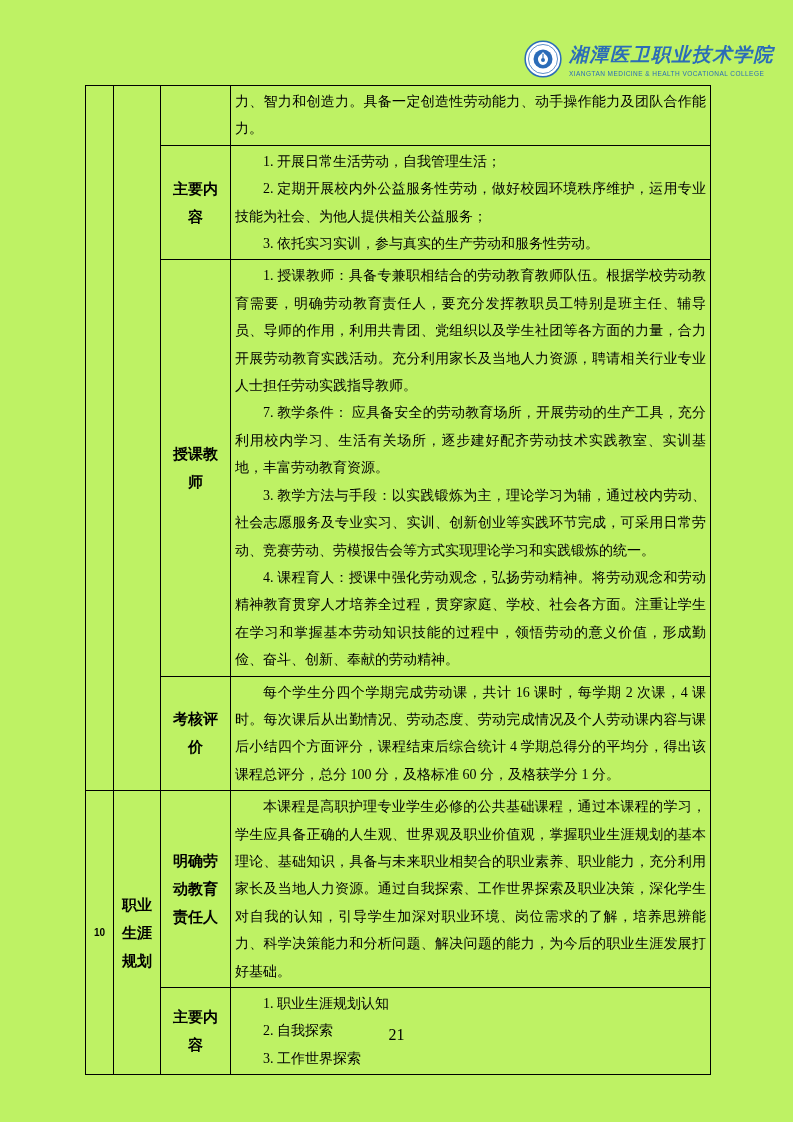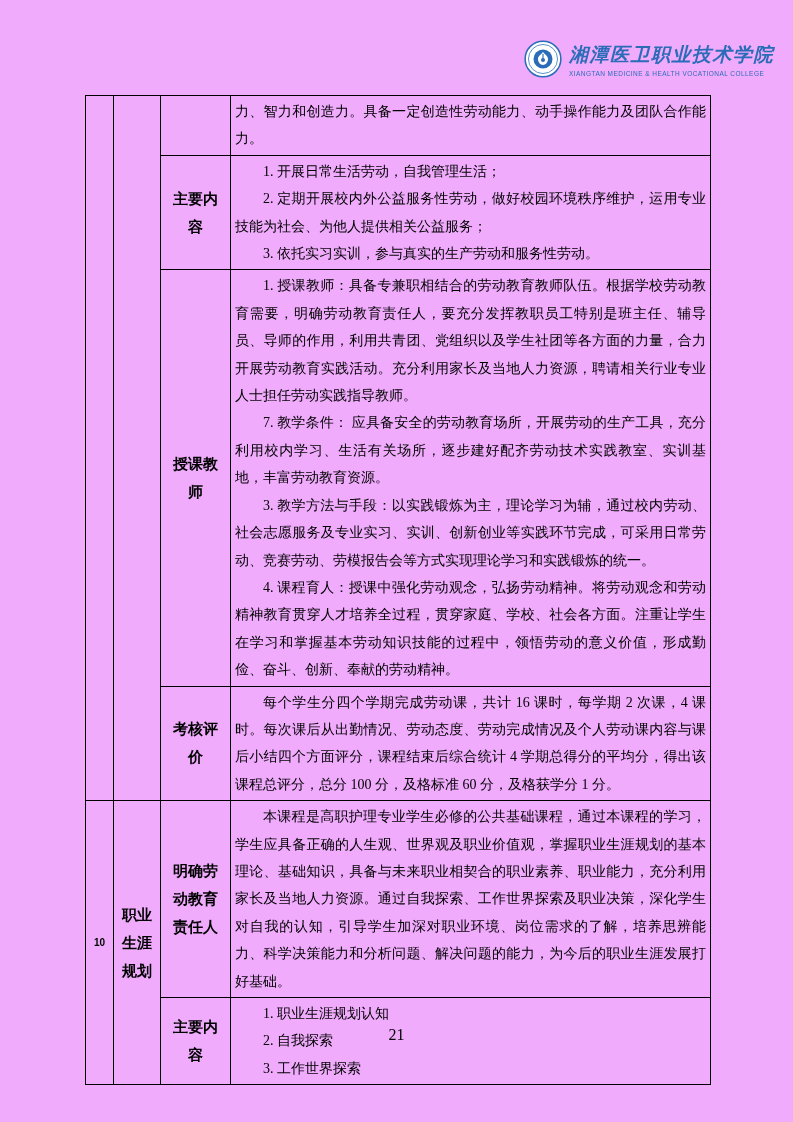--- a/index.html
+++ b/index.html
@@ -2,21 +2,21 @@
 <html><head>
 <meta charset="utf-8">
 <style>
   * { margin:0; padding:0; box-sizing:border-box; }
   html,body { background:#ffffff; }
   body { font-family:"Liberation Serif","DejaVu Serif",serif; color:#000; }
 
   .page {
     position:relative;
     width:793px; height:1122px;
-    background:#f0abfc;
+    background:#bef264;
     overflow:hidden;
   }
 
   
   .header {
     position:absolute; top:40px; left:524px;
     display:flex; align-items:center; gap:7px;
   }
   .logo-wrap { width:38px; height:38px; flex:0 0 auto; }
   .header-text { display:flex; flex-direction:column; }
@@ -25,21 +25,21 @@
     letter-spacing:1.5px; font-style:italic; white-space:nowrap;
   }
   .college-en {
     color:#2b6cb8; font-size:6.5px; letter-spacing:0.45px;
     margin-top:2px; white-space:nowrap;
     font-family:"Liberation Sans","DejaVu Sans",sans-serif;
   }
 
   
   .doc-table {
-    position:absolute; top:95px; left:85px;
+    position:absolute; top:85px; left:85px;
     width:625px;
     border-collapse:collapse; table-layout:fixed;padding-left:46px;
   }
   .doc-table td {
     border:1px solid #000;
     vertical-align:top;
     overflow:hidden;
   }
   td.num-cell, td.course-cell, td.label-cell {
     vertical-align:middle; text-align:center;

